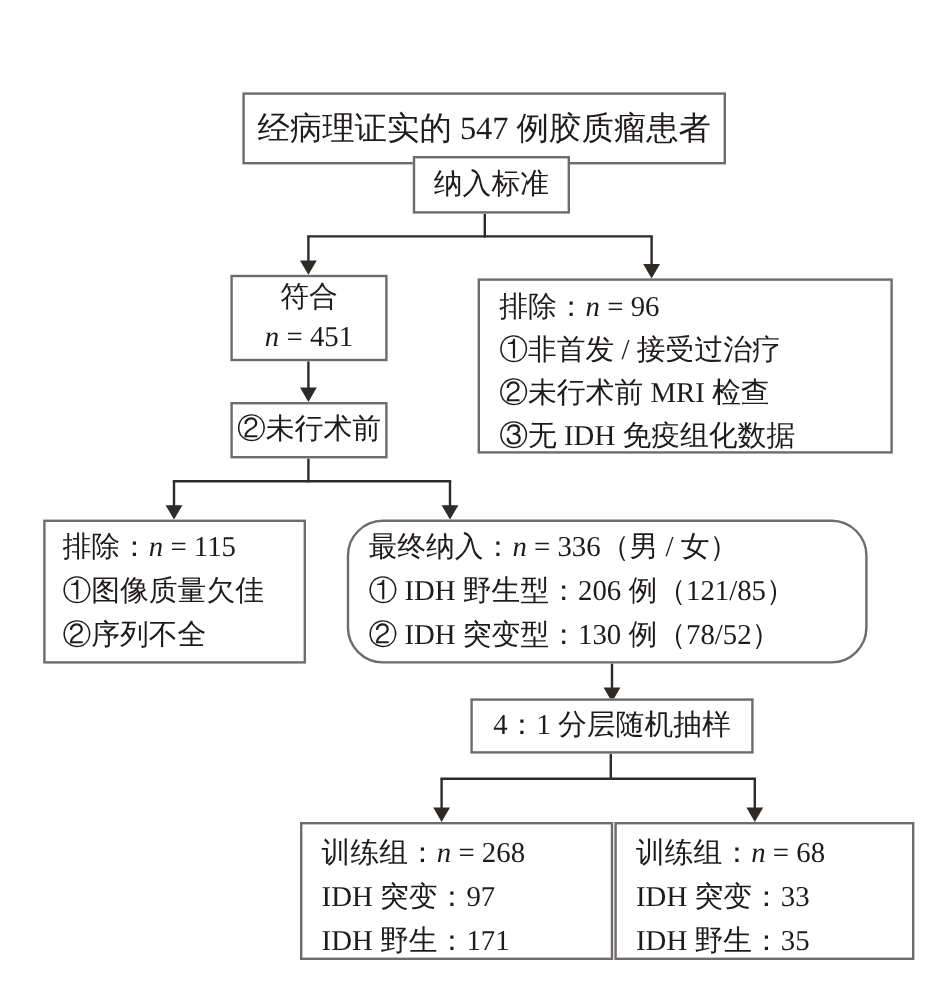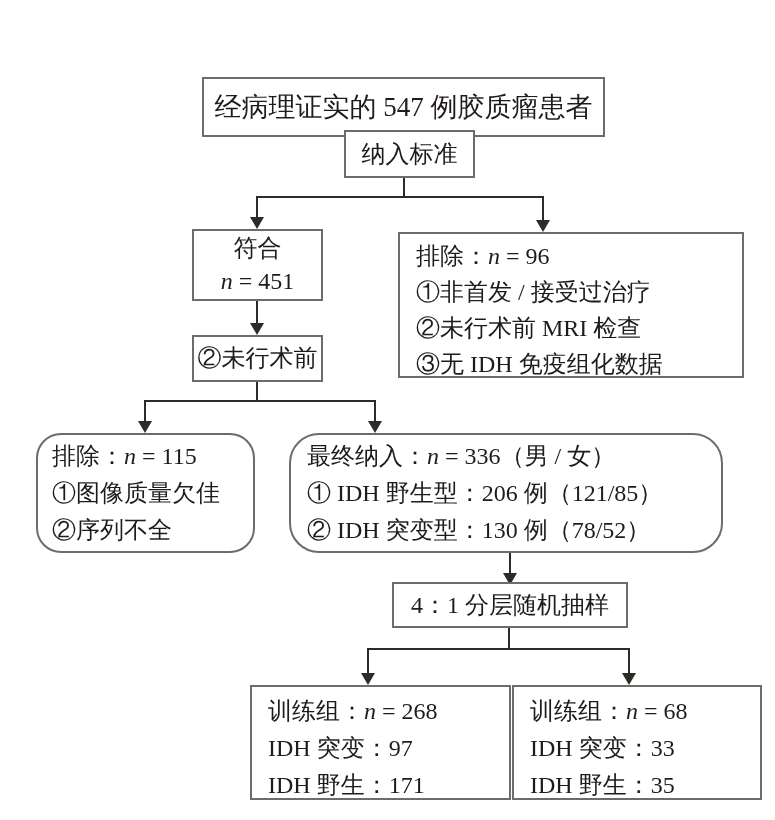--- a/index.html
+++ b/index.html
@@ -104,21 +104,21 @@
     <div class="line">排除：<i>n</i> = 96</div>
     <div class="line">①非首发 / 接受过治疗</div>
     <div class="line">②未行术前 MRI 检查</div>
     <div class="line">③无 IDH 免疫组化数据</div>
   </div>
 
   <div class="box center" style="left:192px; top:335px; width:131px; height:47px;">
     <div class="tline">②未行术前</div>
   </div>
 
-  <div class="box left" style="left:36px; top:433px; width:219px; height:120px; padding:3px 6px 0 14px;border-radius:25px;">
+  <div class="box left" style="left:36px; top:433px; width:219px; height:120px; padding:3px 6px 0 14px;">
     <div class="line">排除：<i>n</i> = 115</div>
     <div class="line">①图像质量欠佳</div>
     <div class="line">②序列不全</div>
   </div>
 
   <div class="box left" style="left:289px; top:433px; width:434px; height:120px; padding:3px 8px 0 16px;border-radius:30px;">
     <div class="line">最终纳入：<i>n</i> = 336（男 / 女）</div>
     <div class="line">① IDH 野生型：206 例（121/85）</div>
     <div class="line">② IDH 突变型：130 例（78/52）</div>
   </div>

